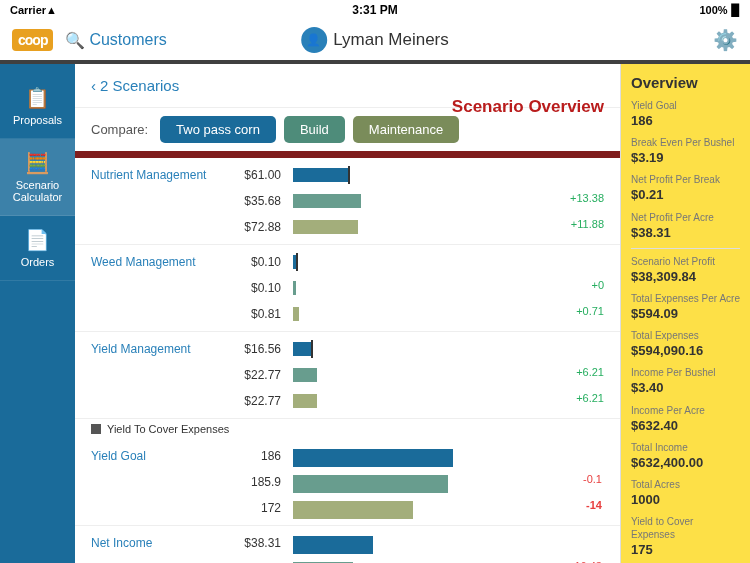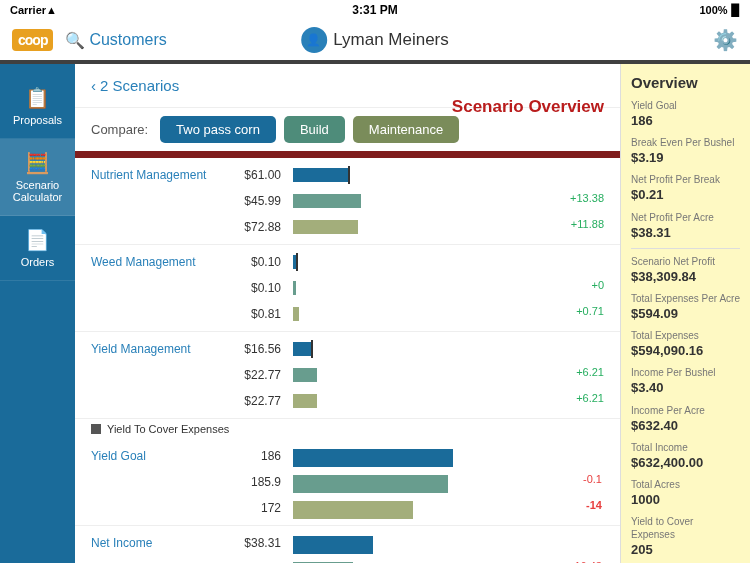--- a/index.html
+++ b/index.html
@@ -234,21 +234,21 @@
     }
     .ytc-square {
       width: 10px; height: 10px;
       background: #555;
       display: inline-block;
     }
 
     
     .right-panel {
       width: 130px;
-      background: #fef9c3;
+      background: #fde047;
       border-left: 1px solid #ddd;
       padding: 10px 10px;
       font-size: 11px;
       overflow-y: auto;
       flex-shrink: 0;
     }
     .panel-title {
       font-size: 15px;
       font-weight: 600;
       color: #333;
@@ -348,21 +348,21 @@
         <div class="row-item">
           <span class="row-label">Nutrient Management</span>
           <span class="row-value">$61.00</span>
           <div class="bar-area">
             <div class="bar bar-blue" style="width:55px;"></div>
             <div class="vline" style="left:55px;"></div>
           </div>
         </div>
         <div class="row-item">
           <span class="row-label"></span>
-          <span class="row-value">$45.99</span>
+          <span class="row-value">$35.68</span>
           <div class="bar-area">
             <div class="bar bar-teal" style="width:68px;"></div>
             <span class="diff-value" style="color:#27ae60;">+13.38</span>
           </div>
         </div>
         <div class="row-item">
           <span class="row-label"></span>
           <span class="row-value">$72.88</span>
           <div class="bar-area">
             <div class="bar bar-olive" style="width:65px;"></div>
@@ -510,16 +510,16 @@
     <div class="panel-field-label">Income Per Acre</div>
     <div class="panel-field-value">$632.40</div>
 
     <div class="panel-field-label">Total Income</div>
     <div class="panel-field-value">$632,400.00</div>
 
     <div class="panel-field-label">Total Acres</div>
     <div class="panel-field-value">1000</div>
 
     <div class="panel-field-label">Yield to Cover Expenses</div>
-    <div class="panel-field-value">205</div>
+    <div class="panel-field-value">175</div>
   </div>
 
 </div>
 
 </body></html>

